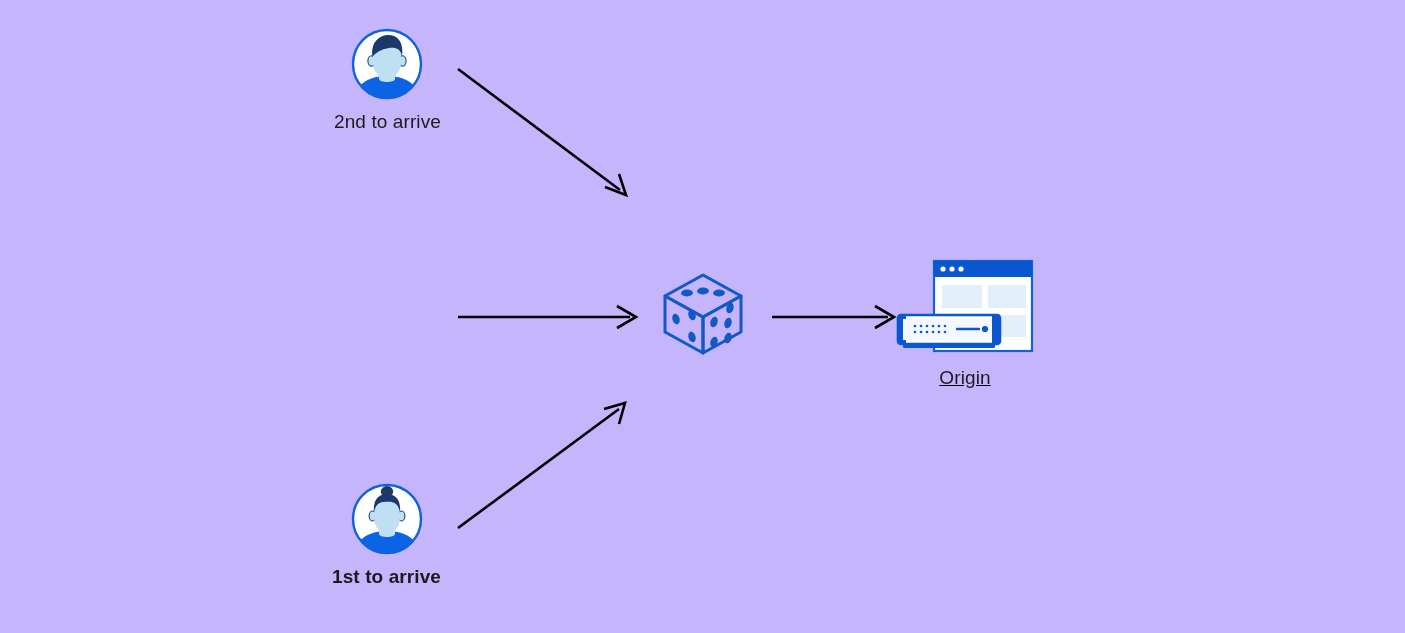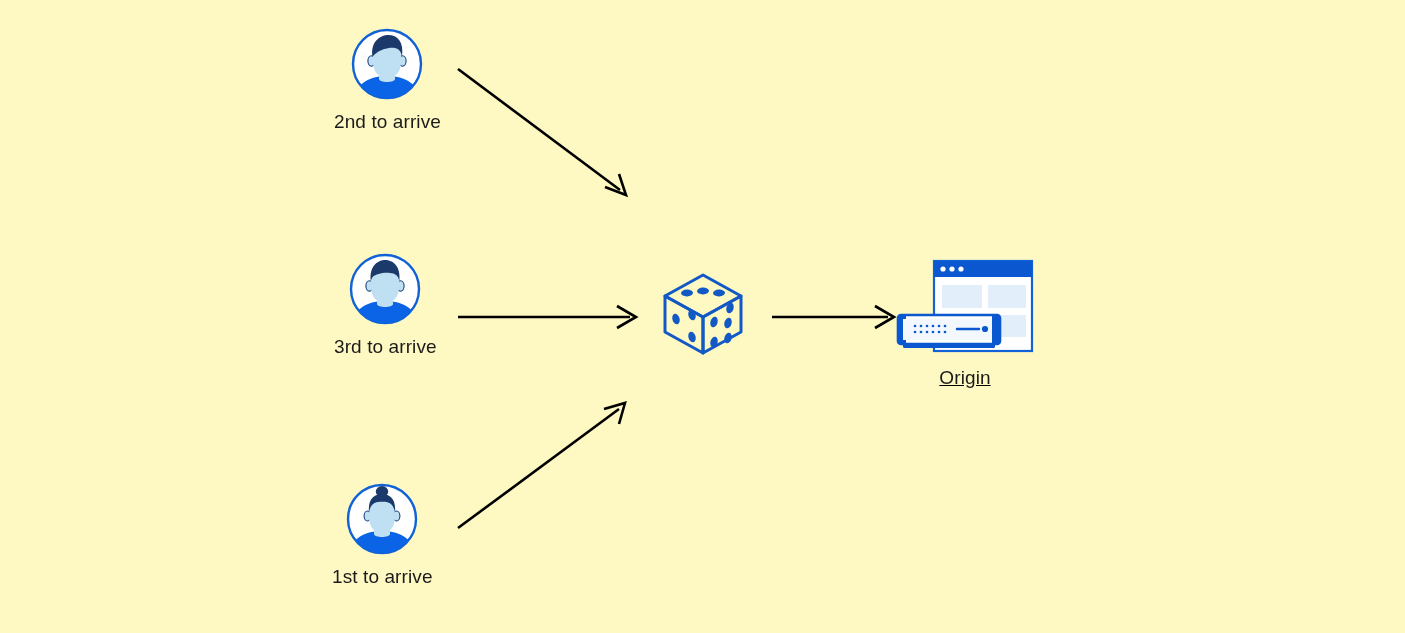--- a/index.html
+++ b/index.html
@@ -9,21 +9,21 @@
     background: #ffffff;
   }
   body {
     font-family: "Liberation Sans", sans-serif;
     -webkit-font-smoothing: antialiased;
   }
   #canvas {
     position: relative;
     width: 1405px;
     height: 633px;
-    background: #fef9c3;
+    background: #c4b5fd;
     overflow: hidden;
   }
   .node {
     position: absolute;
     display: flex;
     flex-direction: column;
     align-items: center;
   }
   .node-label {
     font-family: "Liberation Sans", sans-serif;
@@ -107,44 +107,22 @@
 
           <path d="M 24 28 C 24 16 52 16 52 28 L 52 36 C 52 47 45 52 38 52 C 31 52 24 47 24 36 Z" fill="#bfdff2"></path>
 
           <path d="M 23.5 31 C 21 14 33 9 39 9 C 49 9 55 16 53 31 C 52 25 50 23 46 22 C 40 21 31 24 27.5 27 C 25.5 28.6 24.3 29.6 23.5 31 Z" fill="#1b3a6b"></path>
         </g>
       </svg>
     </div>
     <div class="node-label">2nd to arrive</div>
   </div>
 
-  <div class="node" style="left:334px; top:251px;">
-    <div class="avatar-wrap">
-      <svg viewBox="0 0 76 76" width="76" height="76">
-        <defs>
-          <clipPath id="clipB">
-              <circle cx="38" cy="38" r="34"></circle>
-            </clipPath>
-        </defs>
-        <circle cx="38" cy="38" r="34" fill="#ffffff" stroke="#1062d6" stroke-width="2.4"></circle>
-        <g clip-path="url(#clipB)">
-          <path d="M 4 76 C 6 58 20 50 38 50 C 56 50 70 58 72 76 Z" fill="#0b63e5"></path>
-          <path d="M 30 40 L 30 53 C 30 57 46 57 46 53 L 46 40 Z" fill="#bfdff2"></path>
-          <path d="M 30 47 C 33 52 43 52 46 47 L 46 40 L 30 40 Z" fill="#a8d2ec"></path>
-          <ellipse cx="22.5" cy="35" rx="3.6" ry="5.2" fill="#bfdff2" stroke="#16407c" stroke-width="1.1"></ellipse>
-          <ellipse cx="53.5" cy="35" rx="3.6" ry="5.2" fill="#bfdff2" stroke="#16407c" stroke-width="1.1"></ellipse>
-          <path d="M 24 28 C 24 16 52 16 52 28 L 52 36 C 52 47 45 52 38 52 C 31 52 24 47 24 36 Z" fill="#bfdff2"></path>
-          <path d="M 23.8 30 C 22 14 32 9 38 9 C 46 9 54 15 52.4 30 C 51 24 48 22.5 43 22 C 36 21.3 29 23 25.6 26 C 24.7 27.2 24.1 28.6 23.8 30 Z" fill="#1b3a6b"></path>
-        </g>
-      </svg>
-    </div>
-    <div class="node-label">3rd to arrive</div>
-  </div>
-
-  <div class="node" style="left:332px; top:481px;">
+
+  <div class="node" style="left:332px; top:481px;font-weight:bold;">
     <div class="avatar-wrap">
       <svg viewBox="0 0 76 76" width="76" height="76">
         <defs>
           <clipPath id="clipC">
               <circle cx="38" cy="38" r="34"></circle>
             </clipPath>
         </defs>
         <circle cx="38" cy="38" r="34" fill="#ffffff" stroke="#1062d6" stroke-width="2.4"></circle>
         <g clip-path="url(#clipC)">
           <path d="M 4 76 C 6 58 20 50 38 50 C 56 50 70 58 72 76 Z" fill="#0b63e5"></path>

